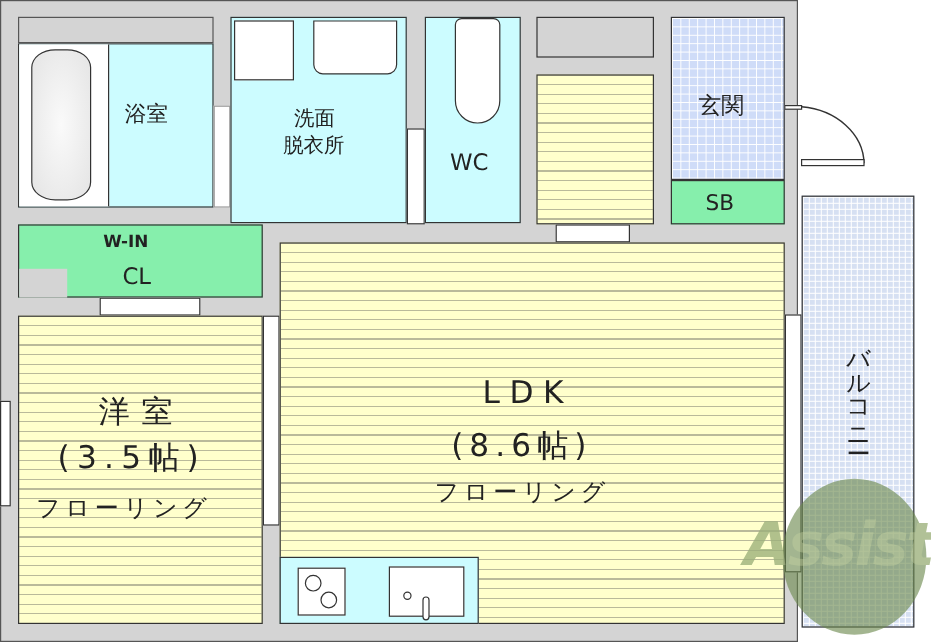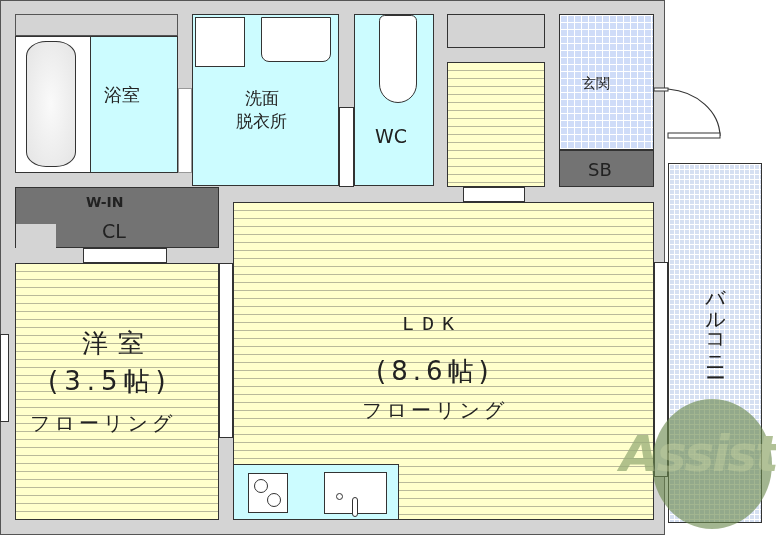--- a/index.html
+++ b/index.html
@@ -1,21 +1,21 @@
 <!DOCTYPE html>
 <html><head>
 <meta charset="utf-8">
 <style>
   html,body{margin:0;padding:0;}
   body{width:776px;height:535px;position:relative;background:#ffffff;overflow:hidden;font-family:"DejaVu Sans","Liberation Sans",sans-serif;color:#222;}
   .abs{position:absolute;box-sizing:border-box;}
   .wall{background:#d4d4d4;}
   .outline{border:1px solid #333;}
   .cyan{background:#ccfcff;}
-  .pink{background:#737373;}
+  .pink{background:#86efac;}
   .tile{background-color:#cfdcf8;background-image:linear-gradient(#ffffff 1px,transparent 1px),linear-gradient(90deg,#ffffff 1px,transparent 1px);background-size:7px 7px;}
   .tile-sm{background-color:#d6e0f2;background-image:linear-gradient(#ffffff 1px,transparent 1px),linear-gradient(90deg,#ffffff 1px,transparent 1px);background-size:5px 5px;}
   .floor{background-color:#ffffcc;background-image:repeating-linear-gradient(180deg,transparent 0,transparent 7px,#b9b99a 7px,#b9b99a 8px);padding-left:46px;}
   .label{position:absolute;text-align:center;white-space:nowrap;color:#222;}
   .fixture{position:absolute;box-sizing:border-box;border:1.5px solid #333;background:#fff;}
 </style>
 </head>
 <body>
 
 <div class="abs wall" style="left:0;top:0;width:665px;height:535px;border:1px solid #555;"></div>
@@ -40,21 +40,21 @@
 <div class="abs cyan outline" style="left:354px;top:14px;width:80px;height:172px;">
   <div class="fixture" style="left:24px;top:0;width:38px;height:88px;border-radius:6px 6px 20px 20px;"></div>
   <span class="label" style="left:20px;top:110px;font-size:19px;">WC</span>
 </div>
 
 <div class="abs outline" style="left:447px;top:14px;width:98px;height:34px;background:#d4d4d4;"></div>
 <div class="abs floor outline" style="left:447px;top:62px;width:98px;height:125px;"></div>
 <div class="abs" style="left:463px;top:187px;width:62px;height:15px;background:#fff;border:1px solid #333;"></div>
 
 <div class="abs tile outline" style="left:559px;top:14px;width:95px;height:136px;">
-  <span class="label" style="left:22px;top:60px;font-size:14px;text-align:right;">玄関</span>
+  <span class="label" style="left:22px;top:60px;font-size:19px;text-align:right;">玄関</span>
 </div>
 <div class="abs pink outline" style="left:559px;top:150px;width:95px;height:37px;">
   <span class="label" style="left:28px;top:8px;font-size:18px;">SB</span>
 </div>
 <svg class="abs" style="left:654px;top:80px;" width="70" height="64">
   <rect x="0" y="8" width="14" height="3" fill="#fff" stroke="#333" stroke-width="1"></rect>
   <path d="M14 9 A 58 48 0 0 1 66 56" fill="none" stroke="#333" stroke-width="1.2"></path>
   <rect x="14" y="53" width="52" height="5" fill="#fff" stroke="#333" stroke-width="1"></rect>
 </svg>
 
@@ -67,21 +67,21 @@
 
 <div class="abs floor outline" style="left:15px;top:263px;width:204px;height:257px;">
   <span class="label" style="left:66px;top:62px;font-size:26px;letter-spacing:10px;">洋室</span>
   <span class="label" style="left:32px;top:100px;font-size:26px;letter-spacing:6px;">(3.5帖)</span>
   <span class="label" style="left:14px;top:146px;font-size:20px;letter-spacing:4px;">フローリング</span>
 </div>
 <div class="abs" style="left:0;top:334px;width:9px;height:88px;background:#fff;border:1px solid #333;"></div>
 <div class="abs" style="left:219px;top:263px;width:14px;height:175px;background:#fff;border:1px solid #333;"></div>
 
 <div class="abs floor outline" style="left:233px;top:202px;width:421px;height:318px;">
-  <span class="label" style="left:168px;top:110px;font-size:20px;letter-spacing:8px;font-family:Liberation Mono, monospace;">LDK</span>
+  <span class="label" style="left:168px;top:110px;font-size:26px;letter-spacing:8px;">LDK</span>
   <span class="label" style="left:142px;top:151px;font-size:26px;letter-spacing:5px;">(8.6帖)</span>
   <span class="label" style="left:128px;top:194px;font-size:20px;letter-spacing:4px;">フローリング</span>
 </div>
 
 <div class="abs cyan outline" style="left:233px;top:464px;width:166px;height:56px;">
   <div class="fixture" style="left:14px;top:8px;width:40px;height:40px;">
     <div class="abs" style="left:5px;top:5px;width:14px;height:14px;border:1.5px solid #333;border-radius:50%;"></div>
     <div class="abs" style="left:18px;top:19px;width:14px;height:14px;border:1.5px solid #333;border-radius:50%;"></div>
   </div>
   <div class="fixture" style="left:90px;top:7px;width:63px;height:42px;">

